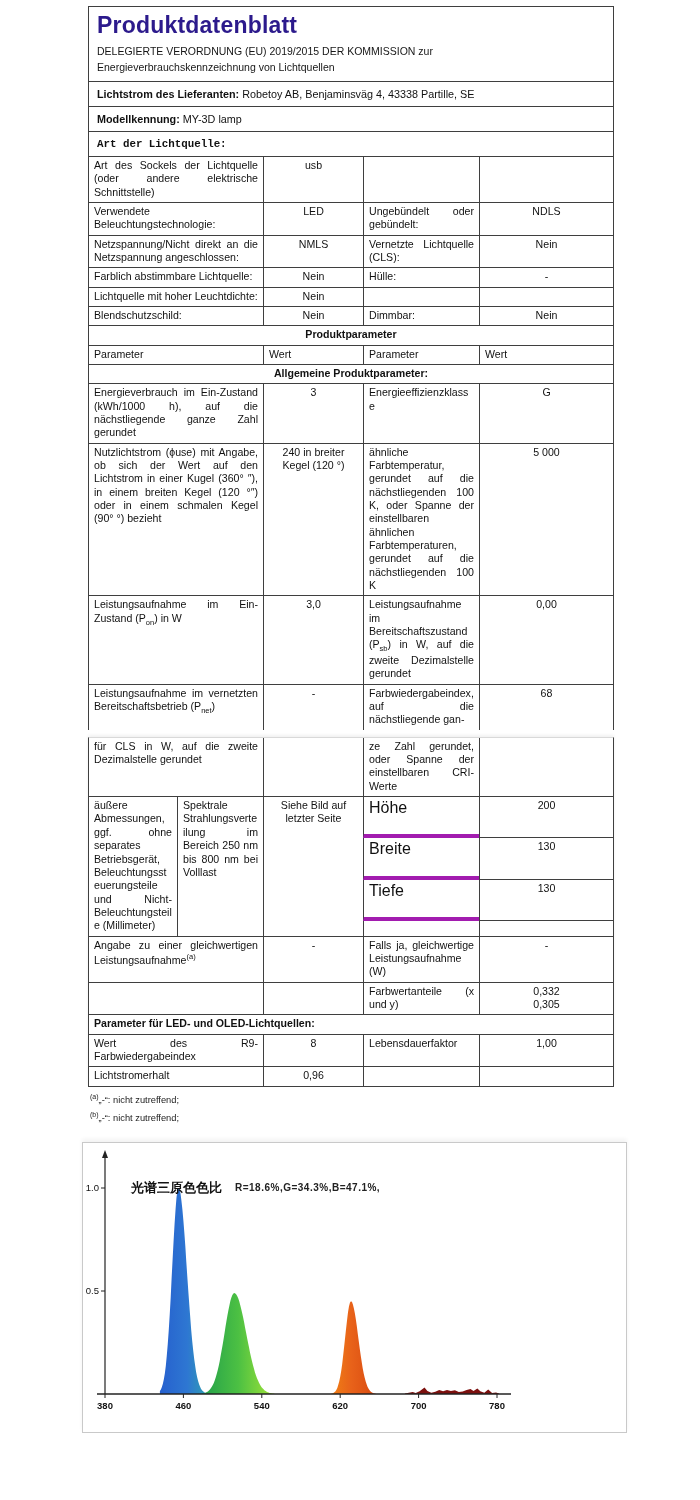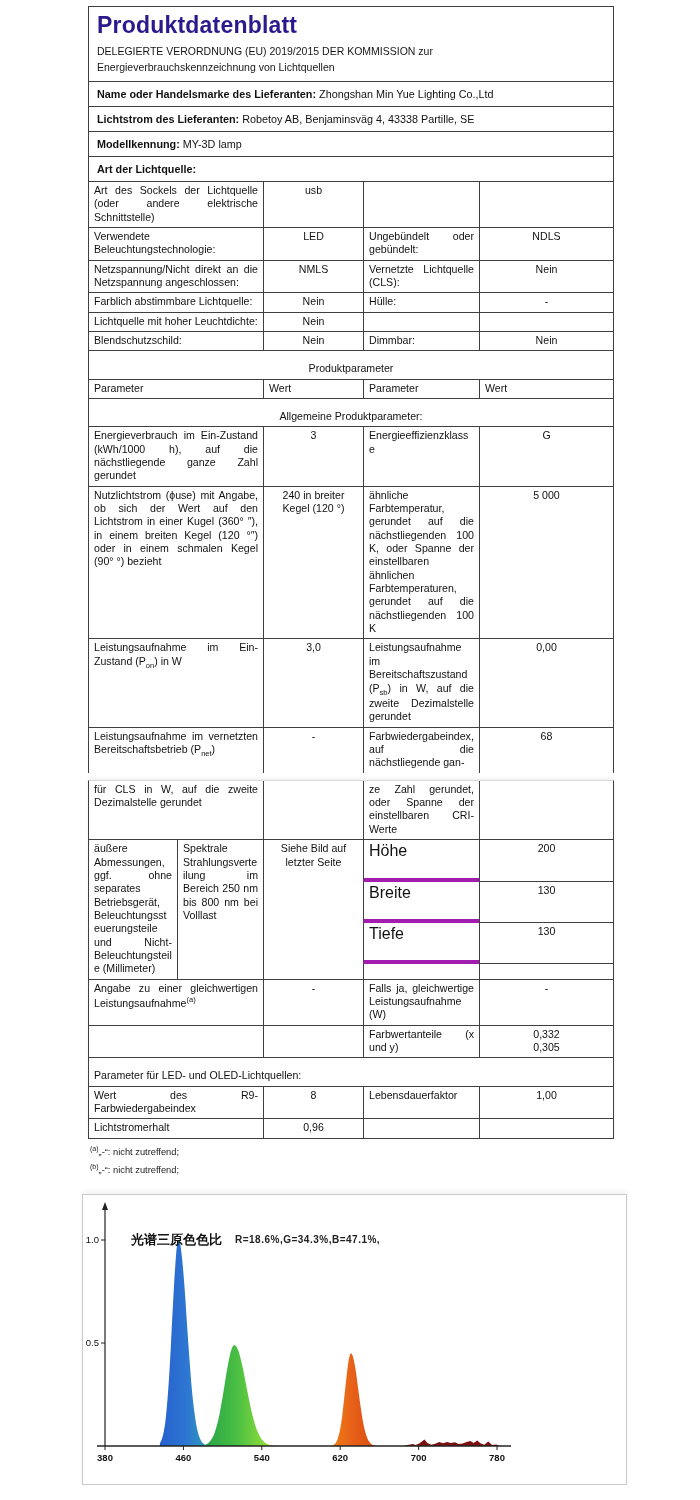--- a/index.html
+++ b/index.html
@@ -16,29 +16,29 @@
   .doc.seg1{border-bottom:none;}
   .doc.seg2{border-top:1px solid #d9d9d9;box-shadow:0 -2px 3px rgba(0,0,0,.06);}
   .page-gap{height:7px;background:#fff;}
 
   
   .title-block{padding:4px 8px 6px 8px;border-bottom:1px solid #3f3f3f;}
   h1.doctitle{margin:2px 0 6px 0;font-size:23px;line-height:1.1;color:#2c1a8c;font-weight:bold;letter-spacing:.2px;}
   .sub{margin:0;font-size:10.5px;line-height:1.45;color:#161616;}
   .label-row{padding:5px 8px;border-bottom:1px solid #3f3f3f;font-size:10.8px;line-height:1.3;}
   .label-row b{font-weight:bold;}
-  .label-row.last{border-bottom:none;}
+  .label-row.last{border-bottom:none;font-family:Liberation Mono, monospace;}
 
   
   .row4{display:grid;grid-template-columns:174px 100px 116px 1fr;border-top:1px solid #3f3f3f;}
   .cell{padding:2px 5px 3px 5px;font-size:10.6px;line-height:1.26;overflow-wrap:anywhere;}
   .pc{text-align:justify;}
   .vc{text-align:center;}
   .bl{border-left:1px solid #3f3f3f;}
-  .span4{grid-column:1 / span 4;text-align:center;font-weight:normal;margin-top:9px;}
+  .span4{grid-column:1 / span 4;text-align:center;font-weight:bold;}
   .span4.left{text-align:left;}
   sub{font-size:7.5px;}
   sup{font-size:7.5px;}
 
   
   .dimrow{display:grid;grid-template-columns:88px 86px 100px 116px 1fr;grid-auto-rows:auto;border-top:1px solid #3f3f3f;}
   .dimrow .label{grid-row:1 / span 4;}
   .dimrow .subname{border-left:1px solid #3f3f3f;border-bottom:4px solid #a21caf;padding:2px 5px 3px 5px;font-size:16px;}
   .dimrow .subval{border-left:1px solid #3f3f3f;border-bottom:1px solid #3f3f3f;padding:2px 5px 3px 5px;font-size:10.6px;text-align:center;}
   .dimrow .fill{border-left:1px solid #3f3f3f;}
@@ -64,24 +64,20 @@
     <div class="doc seg1">
 
       <div class="title-block">
         <h1 class="doctitle">Produktdatenblatt</h1>
         <p class="sub">
           <span>DELEGIERTE VERORDNUNG (EU) 2019/2015 DER KOMMISSION zur</span><br>
           <span>Energieverbrauchskennzeichnung von Lichtquellen</span>
         </p>
       </div>
 
-      <div class="label-row">
-        <b>Name oder Handelsmarke des Lieferanten:</b>
-        <span>Zhongshan Min Yue Lighting Co.,Ltd</span>
-      </div>
       <div class="label-row">
         <b>Lichtstrom des Lieferanten:</b>
         <span>Robetoy AB, Benjaminsväg 4, 43338 Partille, SE</span>
       </div>
       <div class="label-row">
         <b>Modellkennung:</b>
         <span>MY-3D lamp</span>
       </div>
       <div class="label-row last">
         <b>Art der Lichtquelle:</b>

